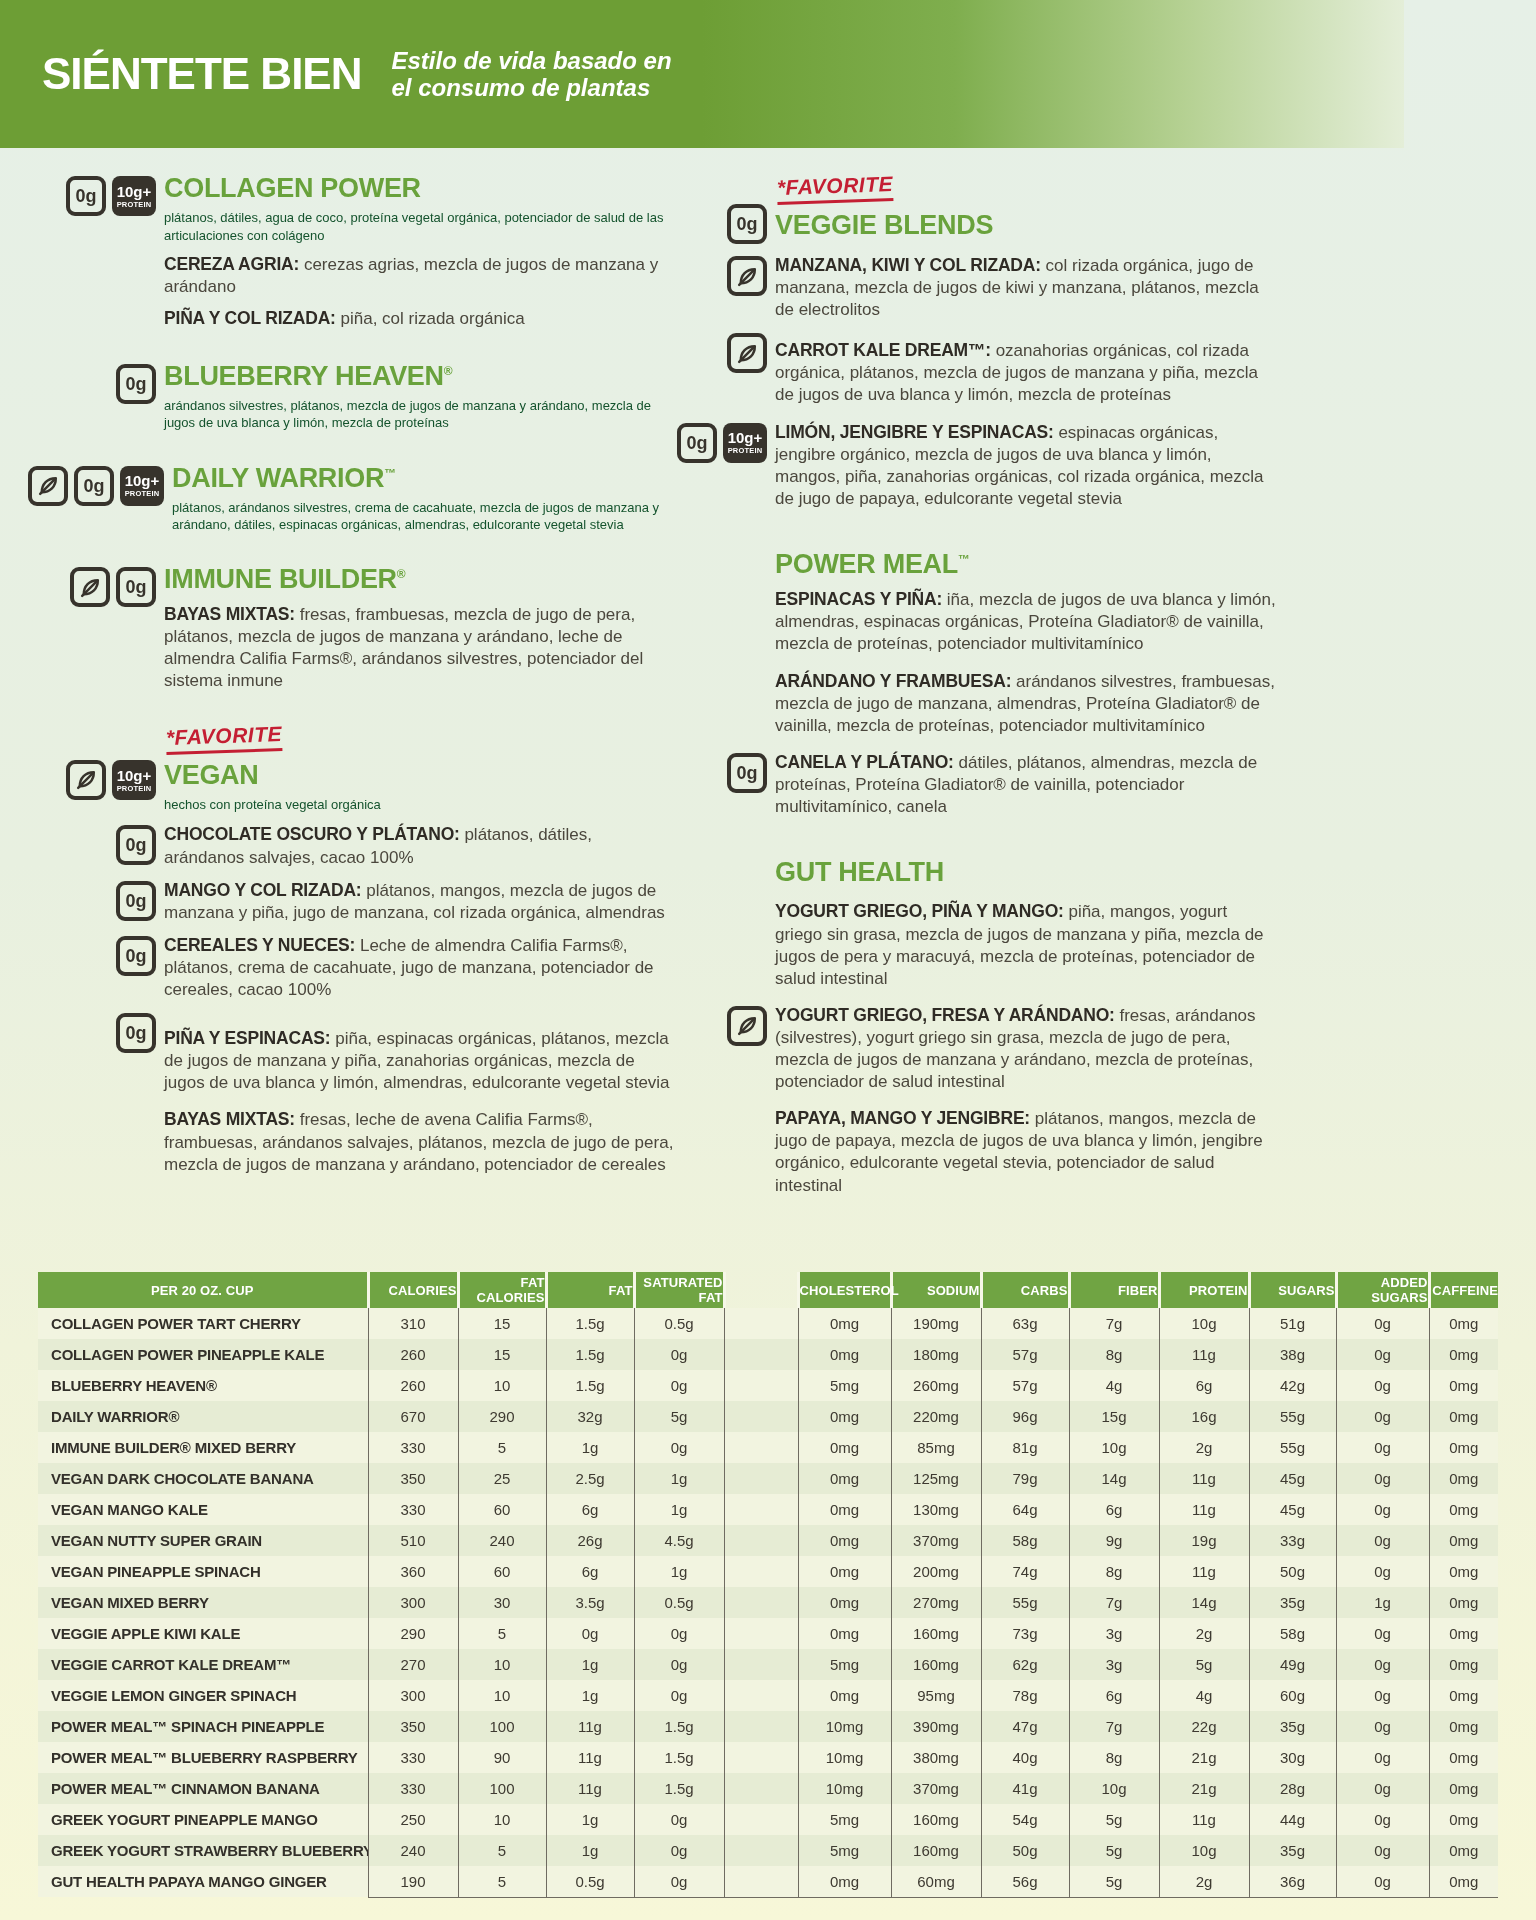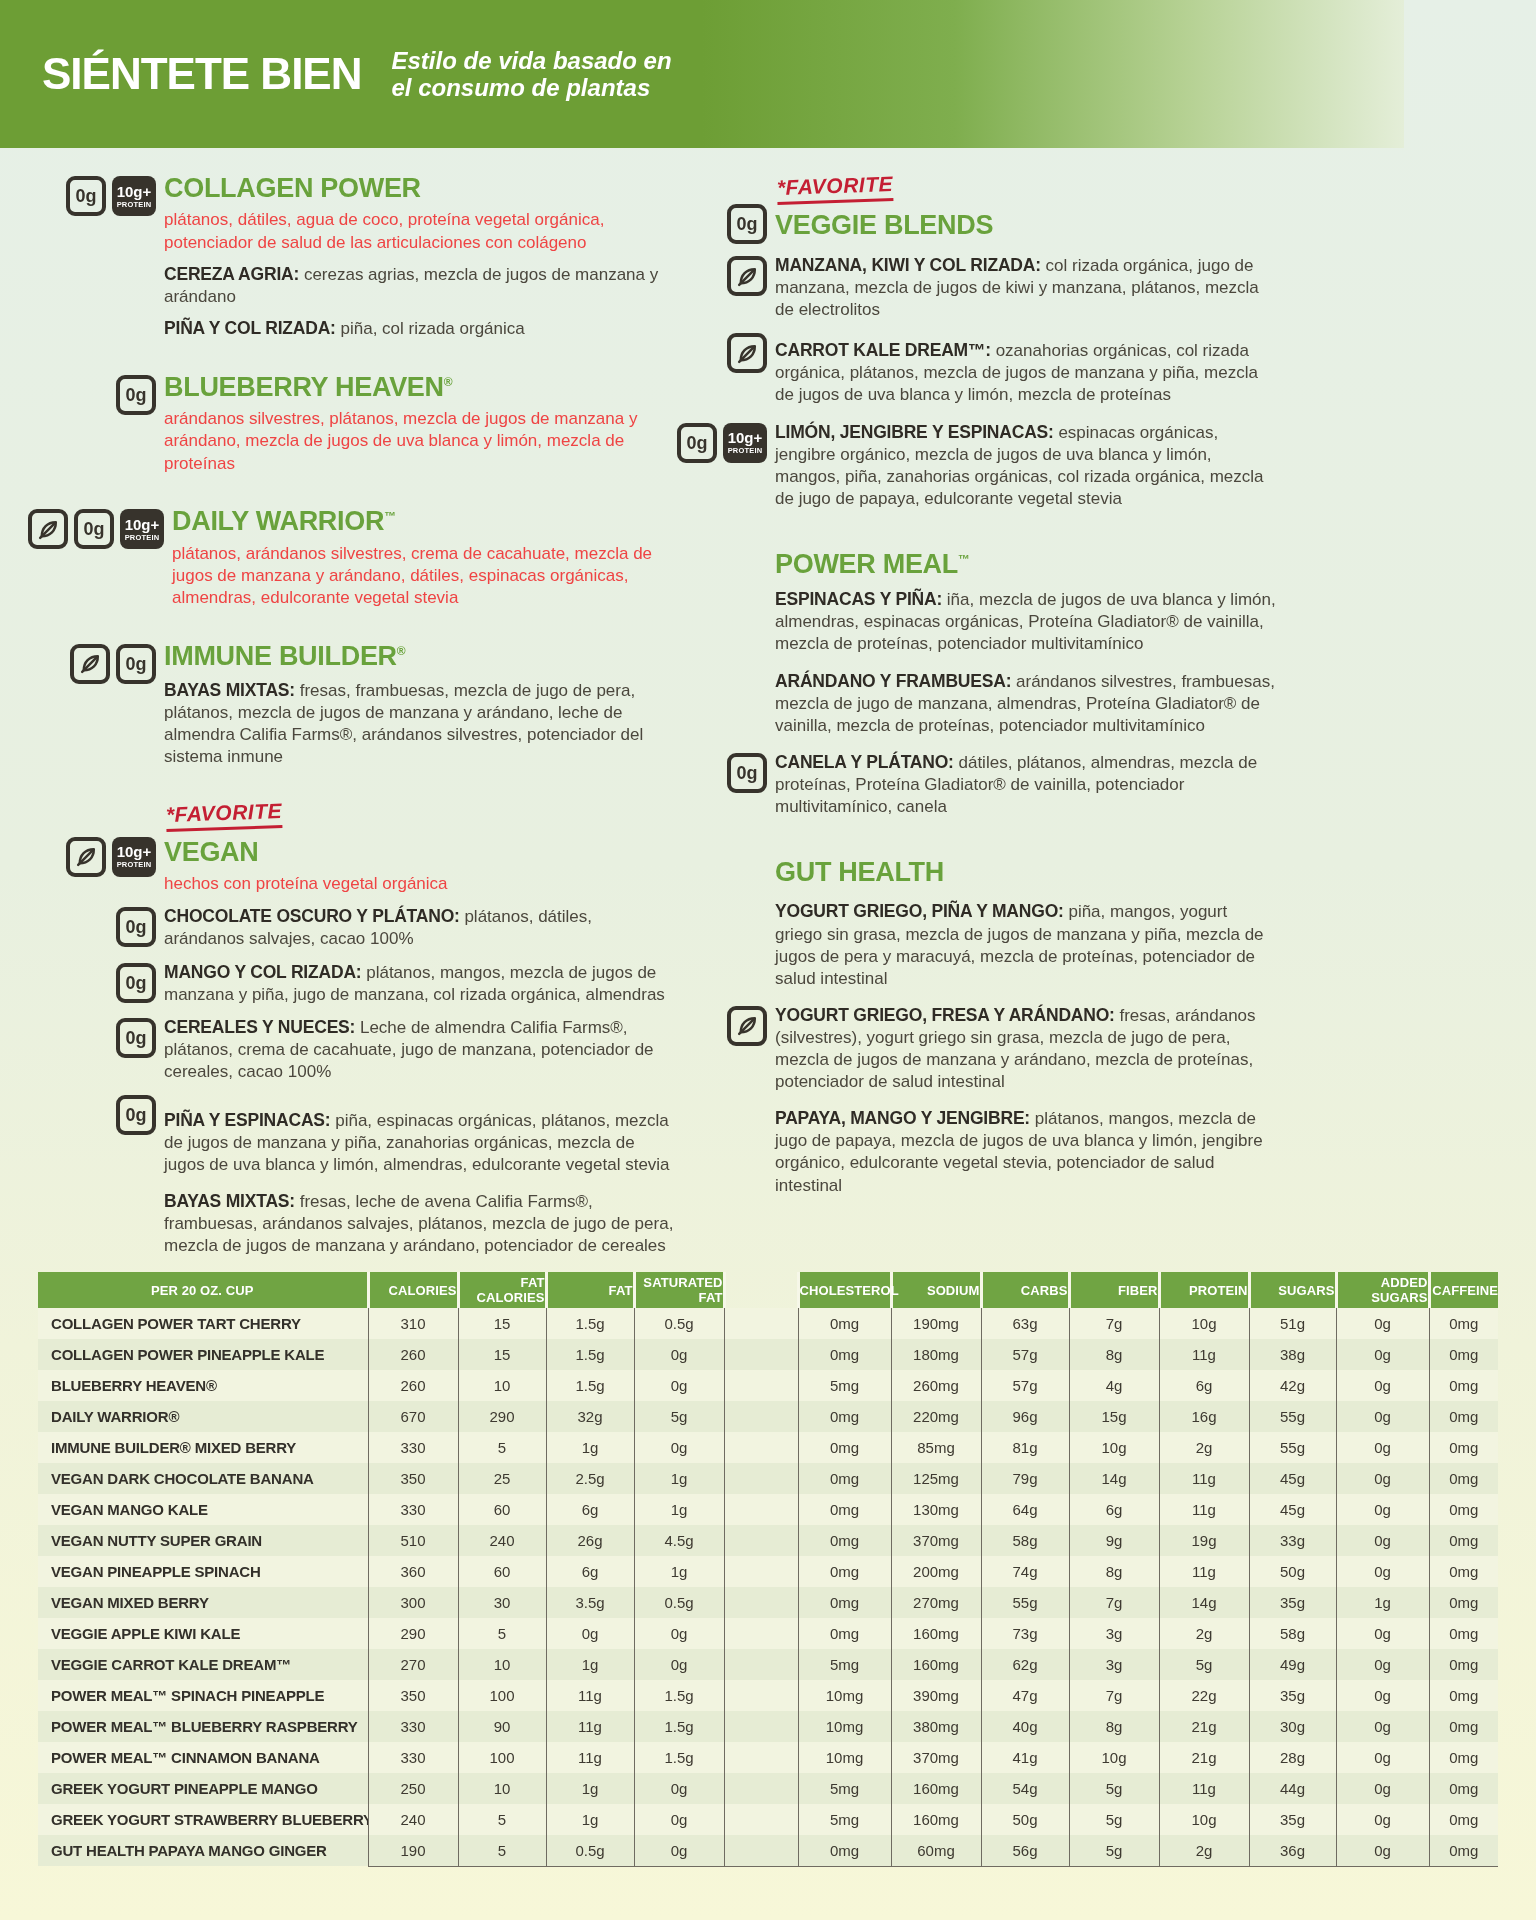--- a/index.html
+++ b/index.html
@@ -53,21 +53,21 @@
   .badge svg { width:27px; height:27px; display:block; }
 
   
   .favorite {
     display:inline-block; color:#c41f33; font-style:italic; font-weight:800;
     font-size:21px; letter-spacing:.5px; transform:rotate(-2deg);
     border-bottom:3px solid #c41f33; padding-bottom:2px; margin:0 0 8px 2px;
   }
   .heading { color:#69a23c; font-size:27px; font-weight:800; line-height:1.05; letter-spacing:-.3px; }
   .heading sup { font-size:12px; }
-  .desc { margin-top:7px; font-size:17px; line-height:1.32; color:#ef4444; }
+  .desc { margin-top:7px; font-size:13px; line-height:1.32; color:#14532d; }
   .item { margin-top:9px; font-size:17px; line-height:1.3; color:#4b473d; }
   .item .lbl { font-weight:800; color:#2f2b25; font-size:17.5px; letter-spacing:-.2px; }
 
   
   .tbl-wrap { margin:0 38px; }
   table { width:1460px; border-collapse:collapse; table-layout:fixed; }
   th {
     background:#70a443; color:#ffffff; font-size:13px; font-weight:700;
     height:36px; text-align:center; letter-spacing:.1px;
   }
@@ -577,20 +577,36 @@
             <td>5mg</td>
             <td>160mg</td>
             <td>62g</td>
             <td>3g</td>
             <td>5g</td>
             <td>49g</td>
             <td>0g</td>
             <td>0mg</td>
           </tr>
           <tr>
+            <td class="name">VEGGIE LEMON GINGER SPINACH</td>
+            <td>300</td>
+            <td>10</td>
+            <td>1g</td>
+            <td>0g</td>
+            <td></td>
+            <td>0mg</td>
+            <td>95mg</td>
+            <td>78g</td>
+            <td>6g</td>
+            <td>4g</td>
+            <td>60g</td>
+            <td>0g</td>
+            <td>0mg</td>
+          </tr>
+          <tr>
             <td class="name">POWER MEAL™ SPINACH PINEAPPLE</td>
             <td>350</td>
             <td>100</td>
             <td>11g</td>
             <td>1.5g</td>
             <td></td>
             <td>10mg</td>
             <td>390mg</td>
             <td>47g</td>
             <td>7g</td>

